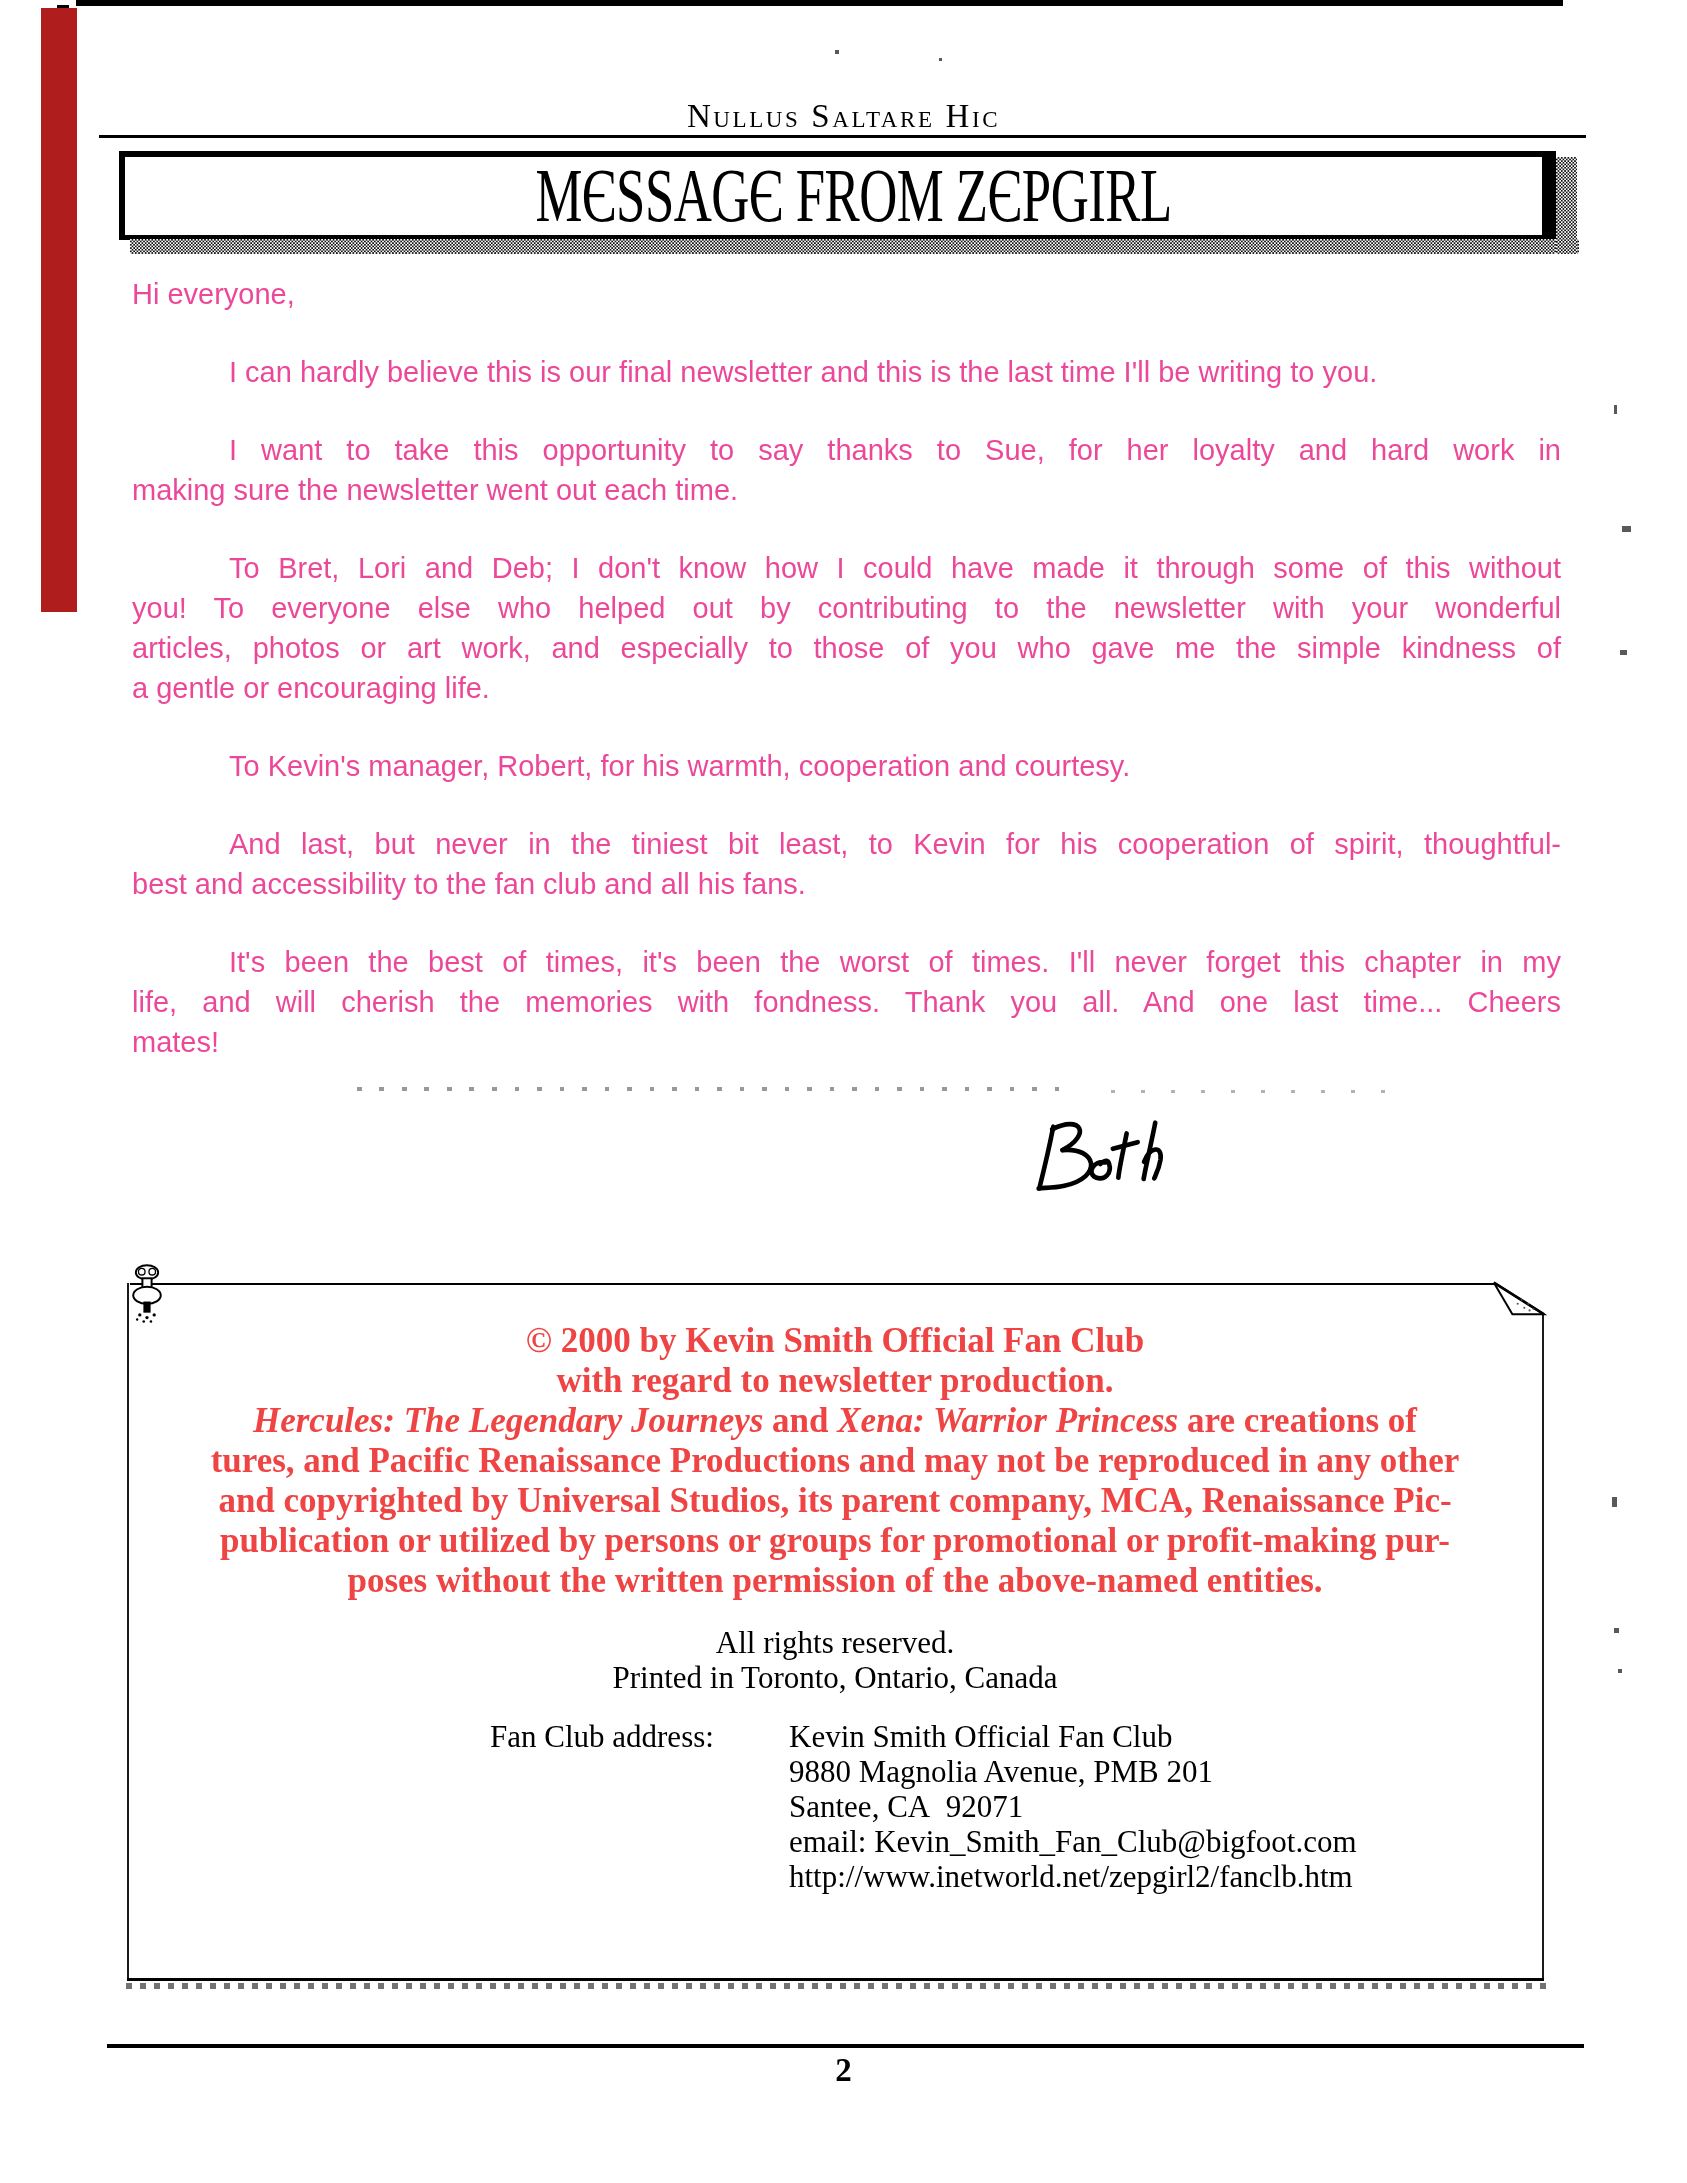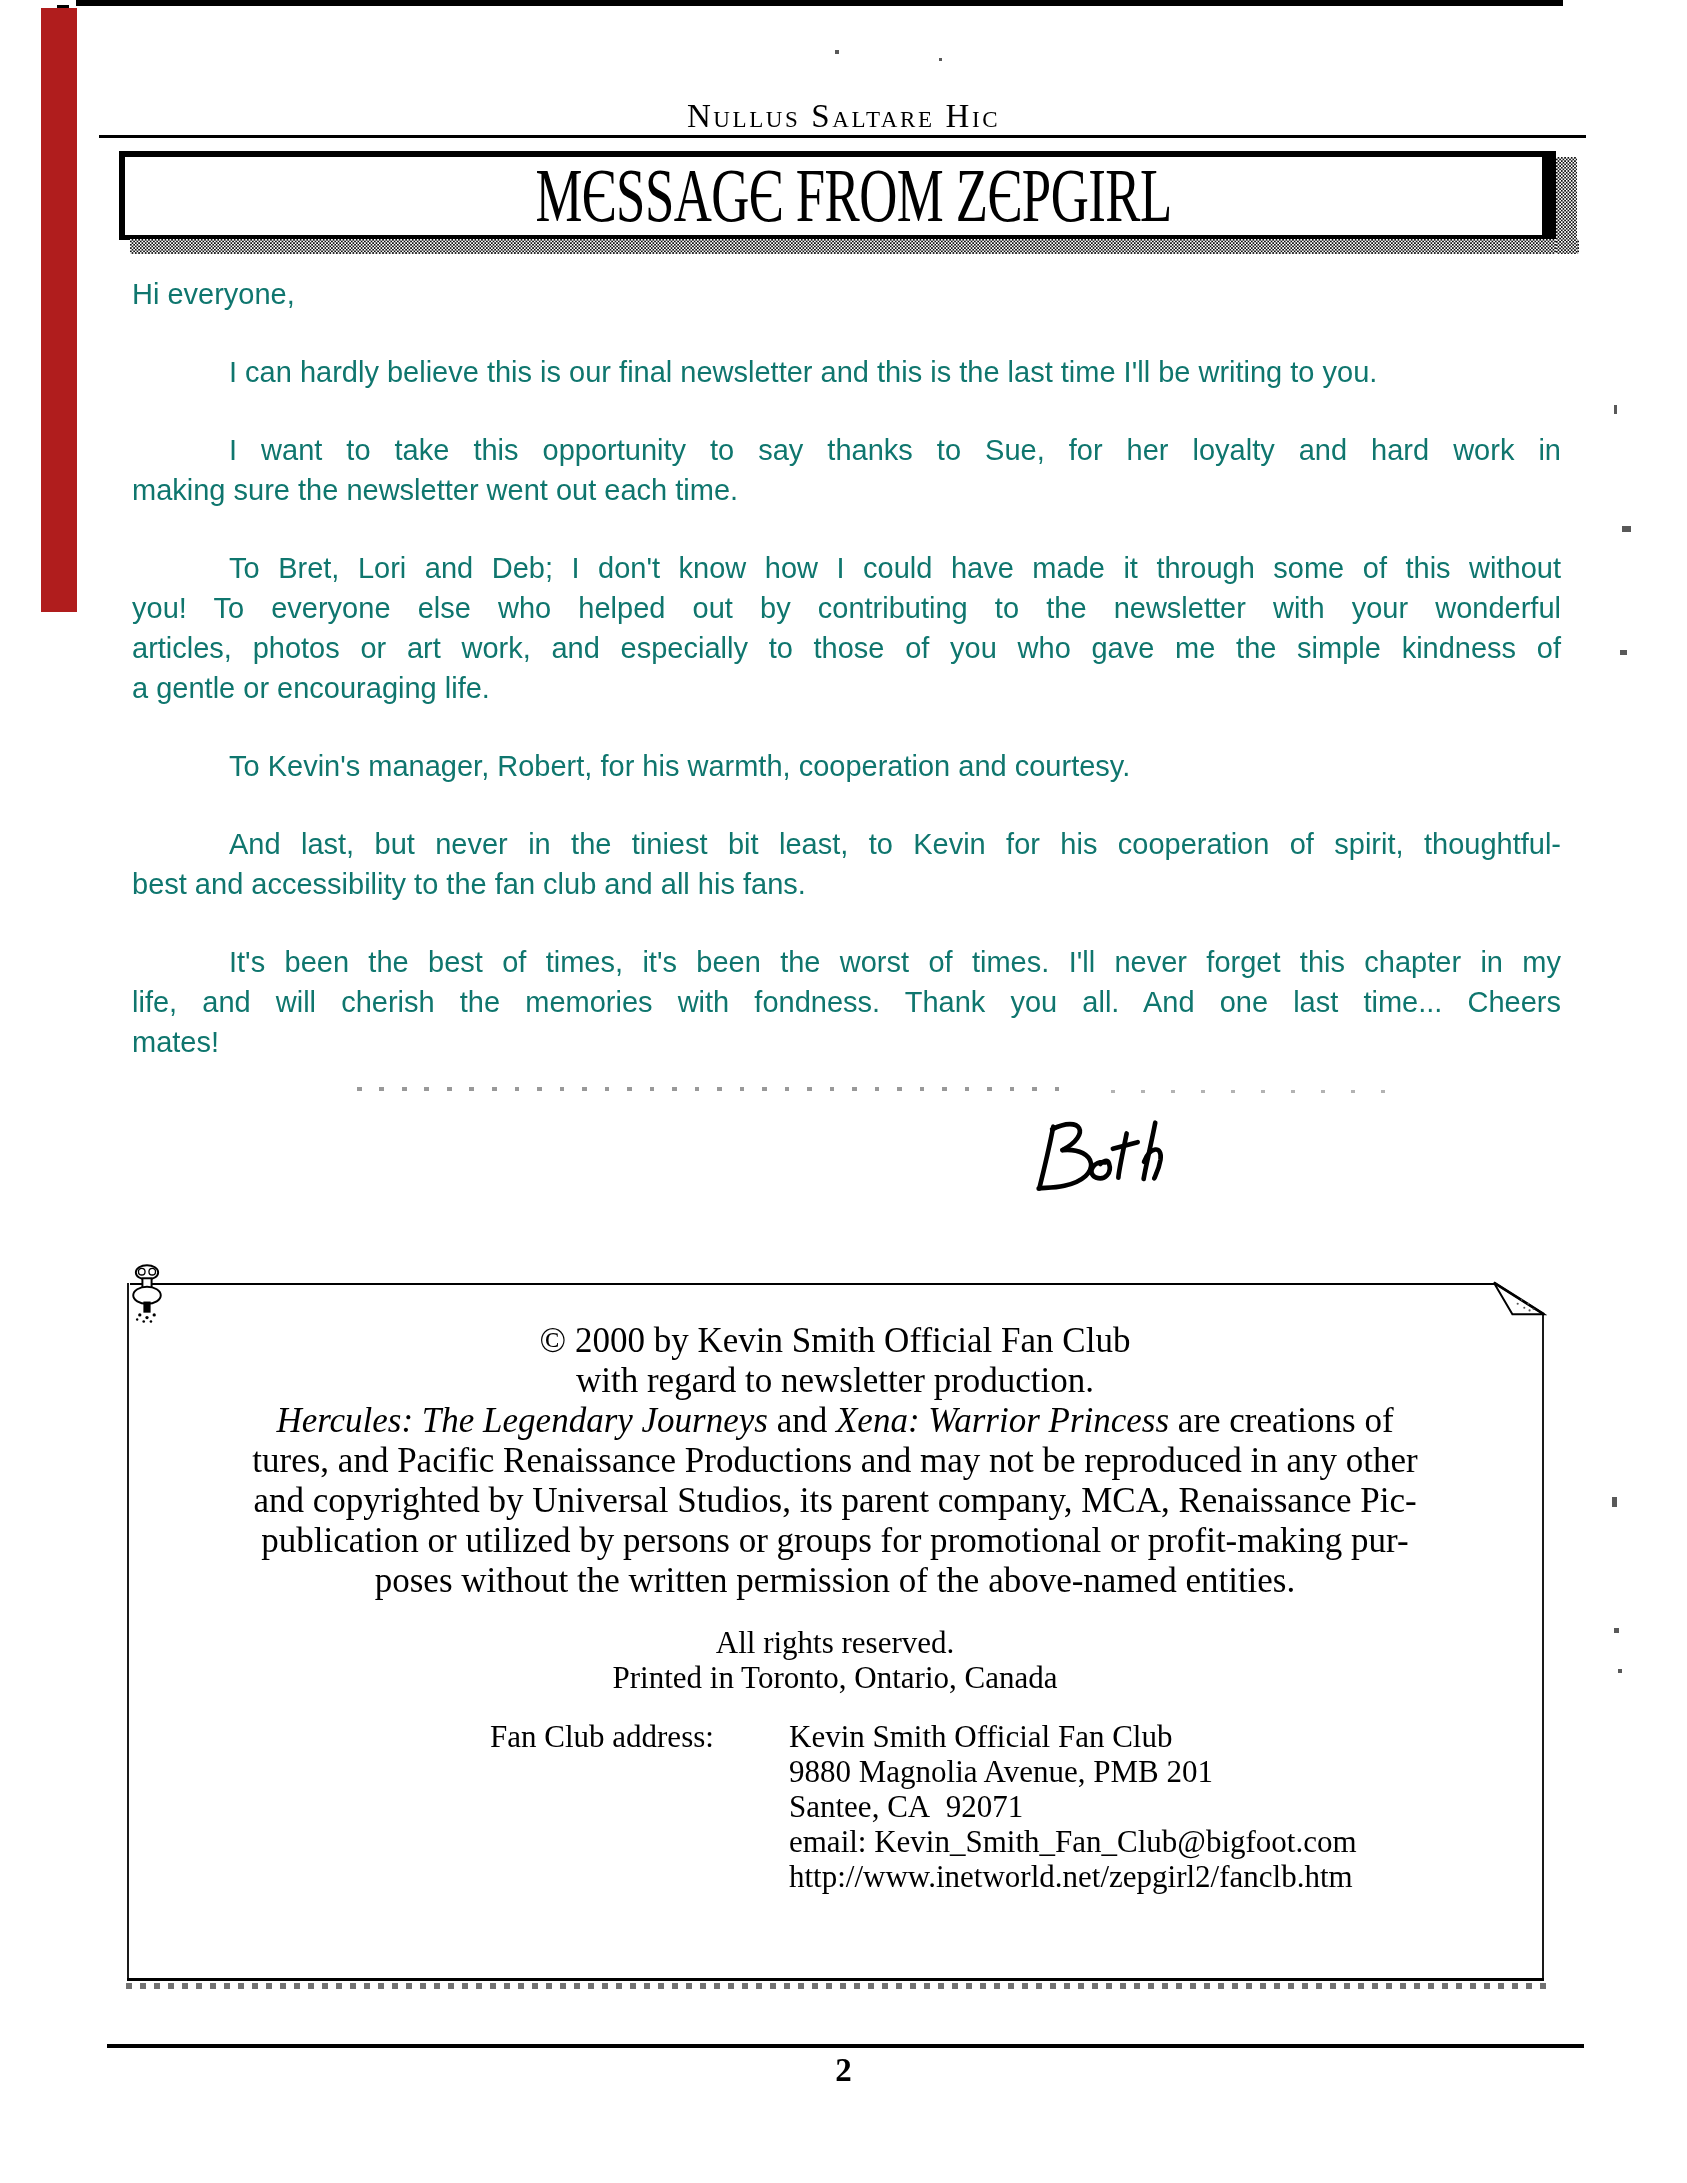--- a/index.html
+++ b/index.html
@@ -25,42 +25,42 @@
     background:#fff;border:6.6px solid #000;border-right-width:14.6px;border-bottom-width:5.3px;}
   .title-text{left:119px;top:159px;width:1437px;height:74px;text-align:center;
     font-family:"Liberation Serif",serif;font-size:66px;line-height:74px;
     transform:scale(0.80,1.14);transform-origin:center;letter-spacing:-0.7px;
     padding-left:40px;box-sizing:border-box;white-space:nowrap;}
   .dither{background-color:#fff;background-image:repeating-conic-gradient(#111 0% 25%, #fff 0% 50%);background-size:3.3px 3.3px;}
   .title-shadow-bottom{left:130px;top:239px;width:1449px;height:15px;}
   .title-shadow-right{left:1556px;top:157px;width:21px;height:97px;}
 
   
-  .letter{left:132px;top:274px;width:1429px;font-size:29px;line-height:40px;color:#0f766e;}
+  .letter{left:132px;top:274px;width:1429px;font-size:29px;line-height:40px;color:#ec4899;}
   .para{margin-bottom:38px;}
   .jline{text-align:justify;text-align-last:justify;}
   .jline.last{text-align-last:left;}
   .jline.ind{text-indent:97px;}
 
   .smudge1{left:357px;top:1087px;width:715px;height:4px;opacity:.4;
     background:repeating-linear-gradient(90deg,#000 0 4.6px,transparent 4.6px 22.5px);}
   .smudge2{left:1111px;top:1090px;width:278px;height:3.3px;opacity:.3;
     background:repeating-linear-gradient(90deg,#000 0 4px,transparent 4px 30px);}
 
   .signature{left:1019px;top:1104px;width:159px;height:99px;}
 
   
   .cb-top{left:130px;top:1283px;width:1364px;height:2px;background:#000;}
   .cb-left{left:127px;top:1283px;width:2px;height:697px;background:#1a1a1a;}
   .cb-right{left:1542px;top:1314px;width:2px;height:666px;background:#1a1a1a;}
   .cb-bottom{left:127px;top:1978px;width:1417px;height:3.3px;background:#000;}
   .cb-noise{left:126px;top:1983px;width:1420px;height:6px;opacity:.55;
     background:repeating-linear-gradient(90deg,#000 0 6px,transparent 6px 14px);}
   .cb-body{left:127px;top:1321px;width:1416px;text-align:center;
-    font-family:"Liberation Serif",serif;font-size:35px;line-height:40px;color:#000000;}
+    font-family:"Liberation Serif",serif;font-size:35px;line-height:40px;color:#ef4444;font-weight:bold;}
   .cline .it{font-style:italic;}
   .cb-rights{left:127px;top:1625px;width:1416px;text-align:center;
     font-family:"Liberation Serif",serif;font-size:31px;line-height:35px;}
   .cb-addr-label{left:490px;top:1719px;font-family:"Liberation Serif",serif;font-size:31px;line-height:35px;}
   .cb-addr-values{left:789px;top:1719px;font-family:"Liberation Serif",serif;font-size:31px;line-height:35px;}
 
   
   .footer-rule{left:107px;top:2044px;width:1477px;height:4px;background:#000;}
   .page-number{left:0;top:2052px;width:1687px;text-align:center;
     font-family:"Liberation Serif",serif;font-weight:bold;font-size:33px;}

